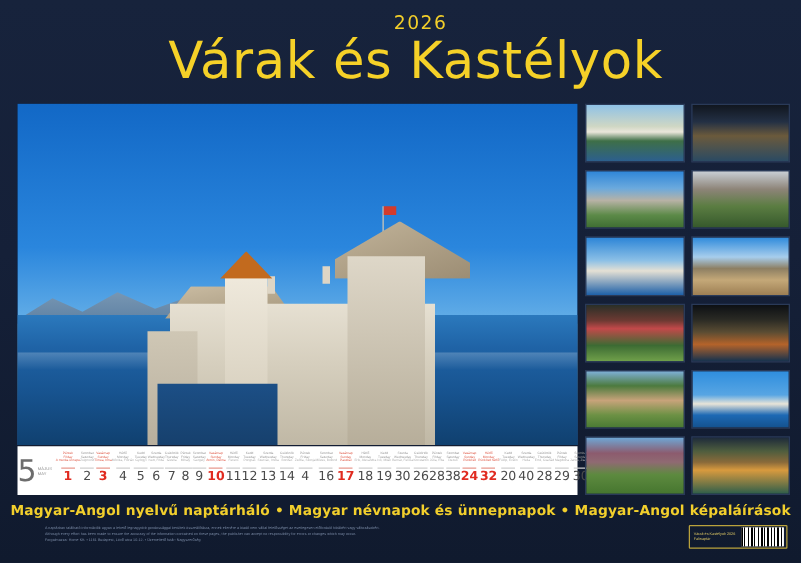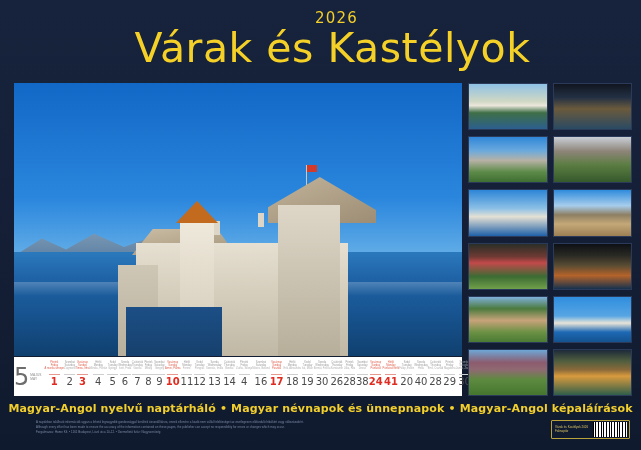--- a/index.html
+++ b/index.html
@@ -476,21 +476,21 @@
           <div class="dsep"></div>
           <div class="dnum">24</div>
         </div>
         <div class="day red">
           <div class="dnames">
             <span>Hétfő</span>
             <span>Monday</span>
             <span class="nameday">Pünkösd hétfő</span>
           </div>
           <div class="dsep"></div>
-          <div class="dnum">41</div>
+          <div class="dnum">32</div>
         </div>
         <div class="day">
           <div class="dnames">
             <span>Kedd</span>
             <span>Tuesday</span>
             <span class="nameday">Fülöp, Evelin</span>
           </div>
           <div class="dsep"></div>
           <div class="dnum">20</div>
         </div>

